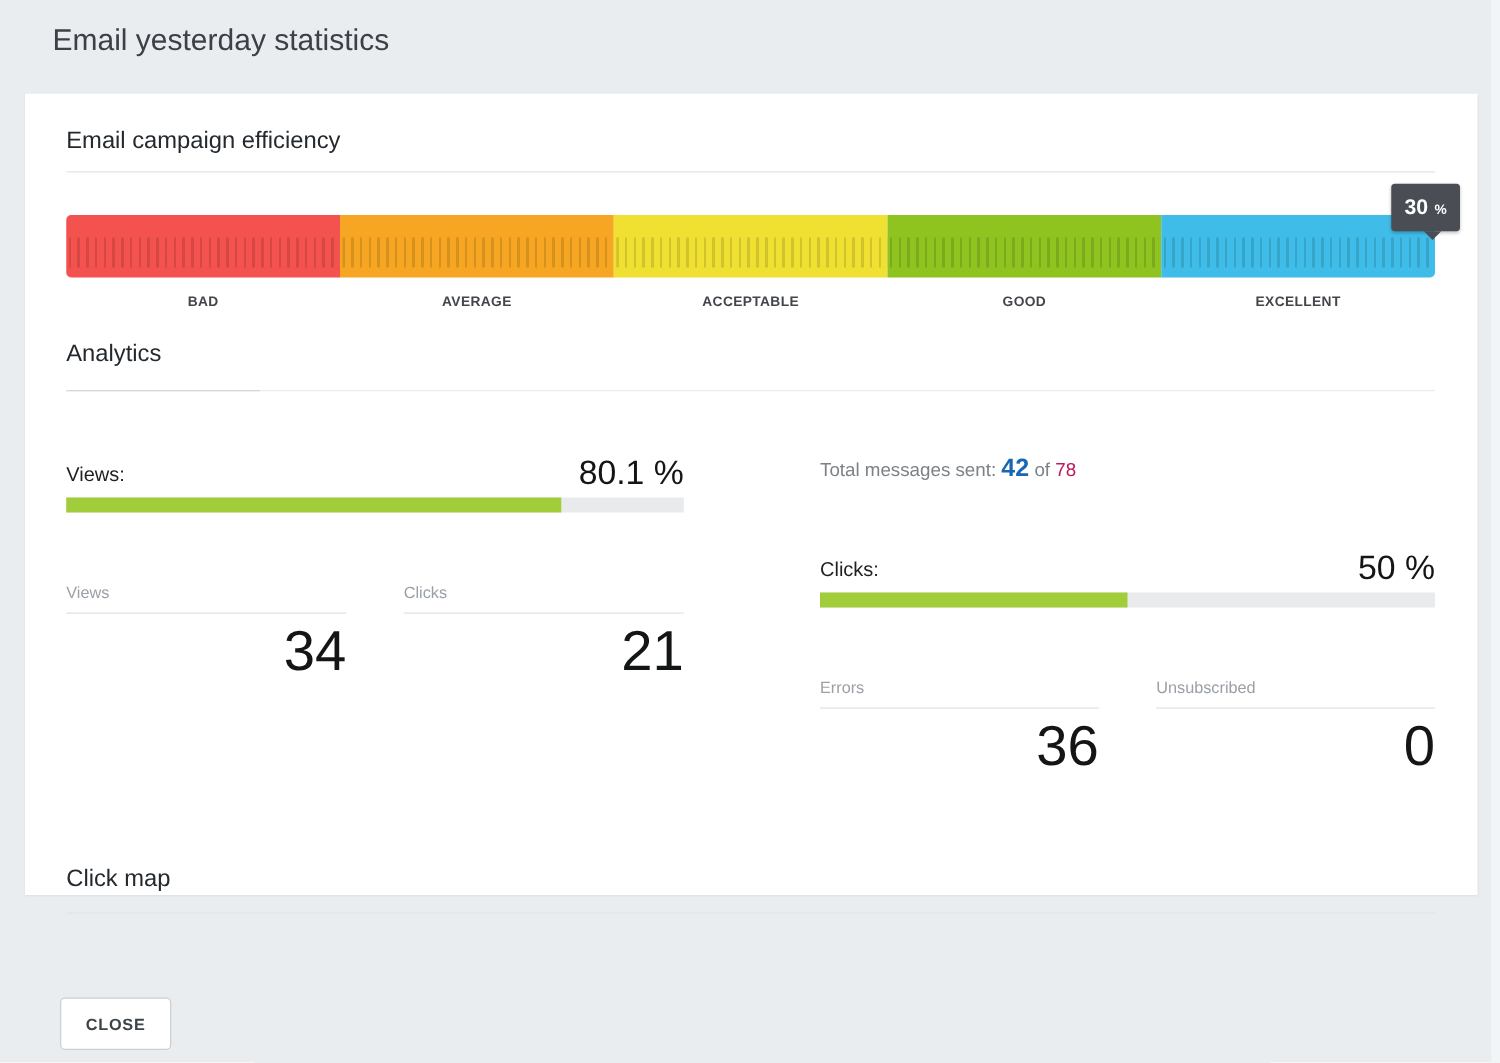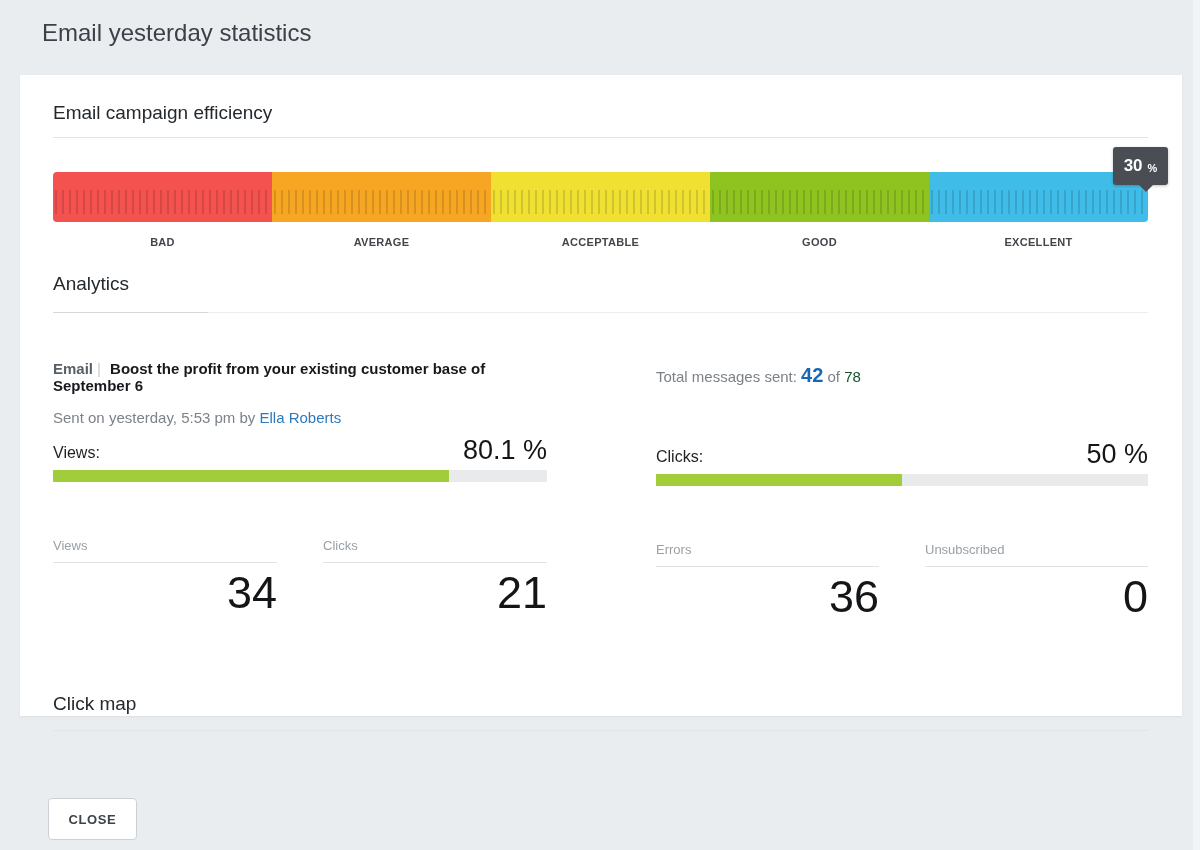--- a/index.html
+++ b/index.html
@@ -70,21 +70,21 @@
   .cols { display: grid; grid-template-columns: 494px 492px; column-gap: 109px; margin-top: 47px; }
   .col-head { height: 72px; }
   .email-line { font-size: 15px; color: #17191c; }
   .email-label { font-weight: 700; color: #595f66; }
   .email-sep { color: #c8cbce; margin: 0 5px 0 4px; font-weight: 400; }
   .email-title { font-weight: 700; }
   .sent-line { margin-top: 15px; font-size: 15px; color: #7c8288; }
   .sent-line a { color: #2e78be; text-decoration: none; }
   .total-line { margin-top: 4px; font-size: 15px; color: #7c8288; }
   .total-line .big { font-size: 20px; font-weight: 700; color: #1867b5; }
-  .total-line .of-num { color: #14532d; }
+  .total-line .of-num { color: #be185d; }
 
   .rate-row { display: flex; justify-content: space-between; align-items: flex-end; height: 34px; }
   .rate-label { font-size: 16px; color: #1d1f22; padding-bottom: 4px; }
   .rate-value { font-size: 27px; color: #131517; }
   .progress { margin-top: 4px; height: 12px; background: #e9eaeb; }
   .progress .fill { height: 12px; background: #a2cd3a; }
 
   .stat-row { display: flex; gap: 46px; margin-top: 56px; }
   .stat-tile { width: 224px; }
   .stat-tile .lbl { font-size: 13px; color: #9aa0a6; }
@@ -147,30 +147,20 @@
   </div>
 
   <h2 class="section-heading analytics-heading">Analytics</h2>
   <div class="analytics-divider">
       <span class="active"></span>
     </div>
 
   <div class="cols">
 
     <div>
-      <div class="col-head">
-        <div class="email-line">
-          <span class="email-label">Email</span><span class="email-sep">|</span>
-          <span class="email-title">Boost the profit from your existing customer base of September 6</span>
-        </div>
-        <div class="sent-line">
-          <span>Sent on yesterday, 5:53 pm by</span>
-          <a href="#">Ella Roberts</a>
-        </div>
-      </div>
 
       <div class="rate-row">
         <span class="rate-label">Views:</span>
         <span class="rate-value">80.1 %</span>
       </div>
       <div class="progress">
         <div class="fill" id="views-fill" style="width: 80.1%; background: rgb(162, 205, 58);"></div>
       </div>
 
       <div class="stat-row" id="stats-left">

